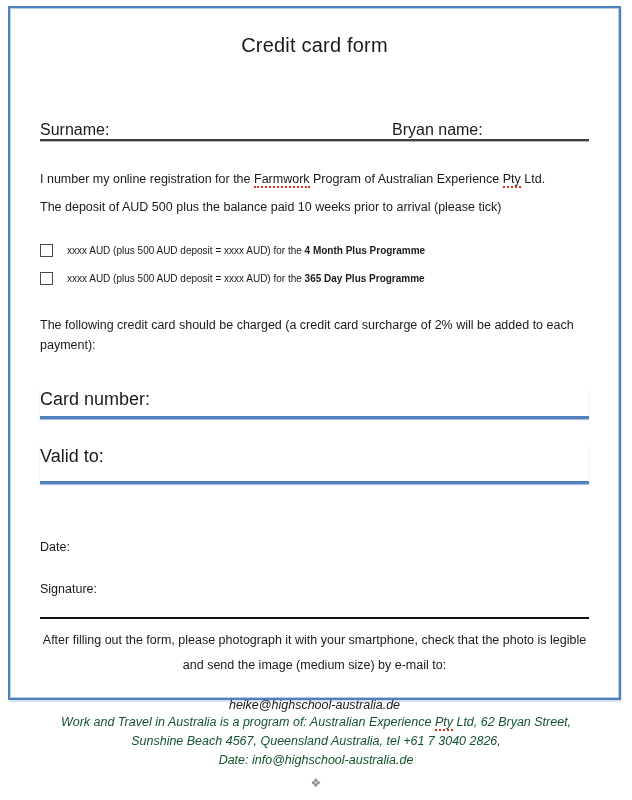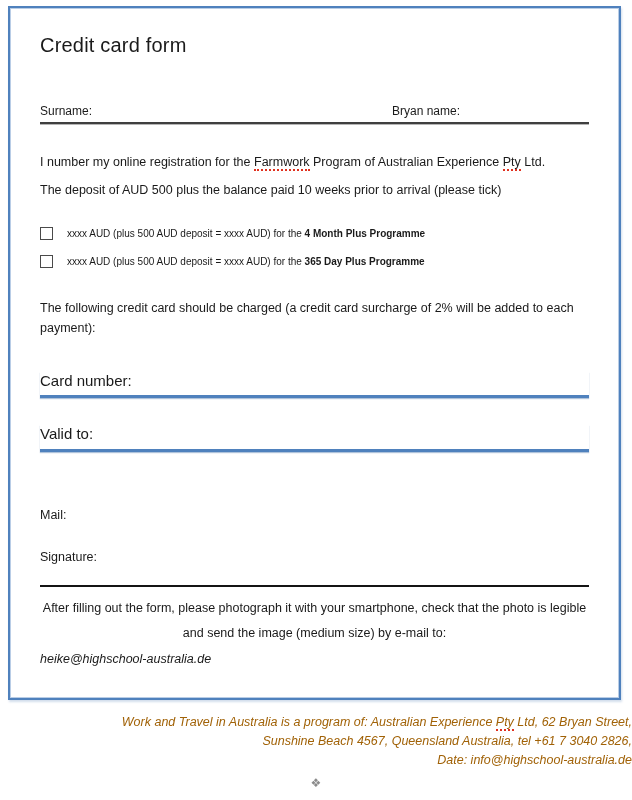--- a/index.html
+++ b/index.html
@@ -15,28 +15,29 @@
     position: absolute;
     left: 8px; top: 6px;
     width: 613px; height: 694px;
     background: #fff;
     border: 2px solid #4f81bd;
     box-shadow: inset 1px 1px 0 #b9cde6, inset -1px -1px 0 #b9cde6, 1px 2px 2px rgba(130,160,200,0.35);
     padding: 0 30px;
   }
   .title {
     margin-top: 26px;
+    text-align: center;
     font-size: 20px;
     font-weight: 400;
     letter-spacing: 0.2px;
   }
   .name-row {
     position: relative;
-    margin-top: 47px;
-    font-size: 12px;
+    margin-top: 64px;
+    font-size: 16px;
     padding-bottom: 4px;
     border-bottom: 2px solid #3f3f3f;
     box-shadow: 0 1px 0 #b5b5b5;
     height: 20px;
   }
   .name-row .first-name-label { position: absolute; left: 352px; top: 0; }
   .intro {
     margin-top: 24px;
     font-size: 12.5px;
     line-height: 28px;
@@ -61,52 +62,52 @@
   .option-text b { font-weight: 700; }
   .charge-note {
     margin-top: 30px;
     font-size: 12.5px;
     line-height: 20px;
     width: 560px;
   }
   .blue-field {
     border-bottom: 3px solid #4f81bd;
     box-shadow: 0 1px 1px rgba(110,145,190,0.55);
-    font-size: 15px;
+    font-size: 18px;
   }
   .field-card { margin-top: 34px; padding-bottom: 6px; }
-  .field-valid { margin-top: 27px; padding-bottom: 7px; }
+  .field-valid { margin-top: 27px; padding-bottom: 14px; }
   .plain-label { font-size: 12.5px; }
   .date-row { margin-top: 56px; }
   .signature-row { margin-top: 28px; }
   .black-line {
     margin-top: 21px;
     border-top: 2px solid #141414;
     height: 0;
   }
   .photo-note {
     margin-top: 9px;
     text-align: center;
     font-size: 12.5px;
     line-height: 25px;
   }
   .email {
-    margin-top: 6px;
-    text-align: left;
+    margin-top: 20px;
+    text-align: center;
     font-size: 12.5px;
     font-style: italic;
   }
   .page-footer {
     position: absolute;
     left: 0; top: 713px;
     width: 632px;
-    text-align: right;
+    text-align: center;
     font-size: 12.5px;
     font-style: italic;
-    color: #a16207;
+    color: #14532d;
     line-height: 19px;
   }
   .ornament {
     position: absolute;
     left: 0; top: 776px;
     width: 632px;
     text-align: center;
     font-size: 12px;
     color: #8c8c8c;
   }
@@ -145,21 +146,21 @@
 
   <div class="blue-field field-card">
     <span>Card number:</span>
   </div>
 
   <div class="blue-field field-valid">
     <span>Valid to:</span>
   </div>
 
   <div class="plain-label date-row">
-    <span>Mail:</span>
+    <span>Date:</span>
   </div>
 
   <div class="plain-label signature-row">
     <span>Signature:</span>
   </div>
 
   <div class="black-line"></div>
 
   <div class="photo-note">After filling out the form, please photograph it with your smartphone, check that the photo is legible and send the image (medium size) by e-mail to:</div>
 

